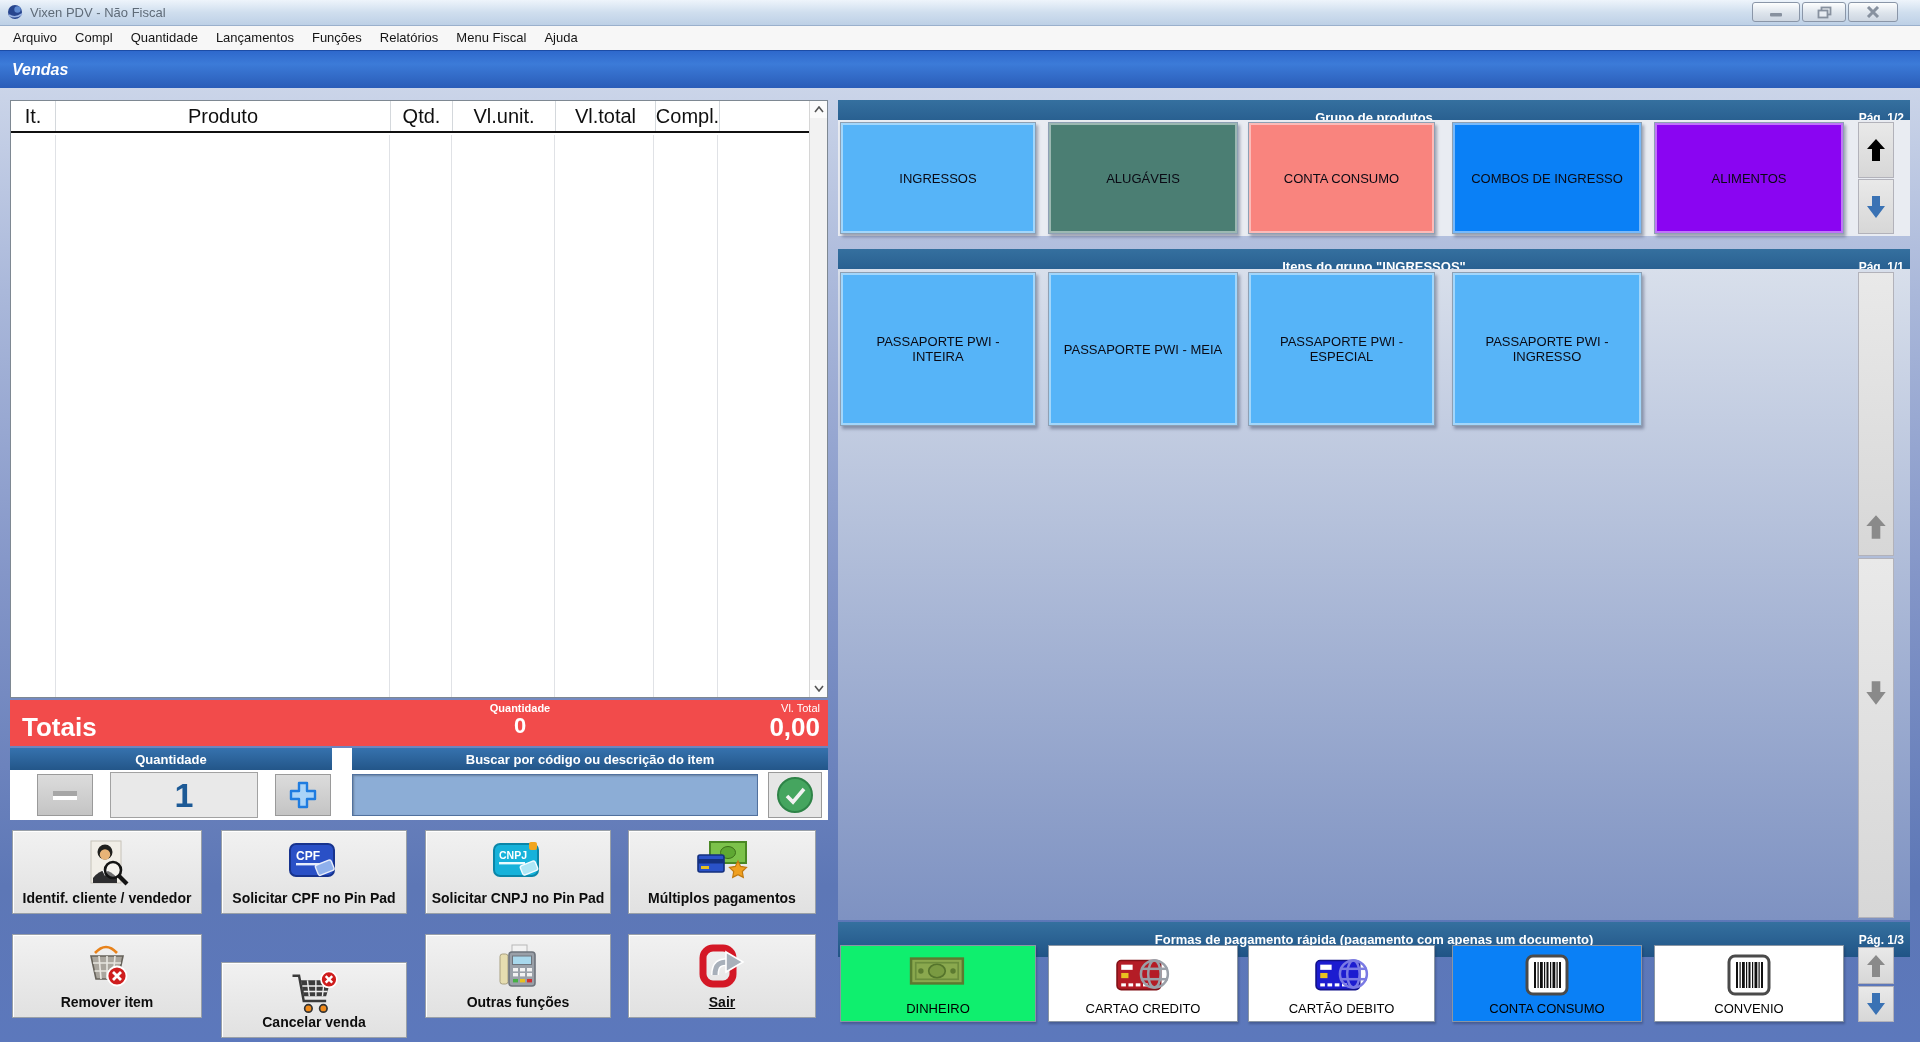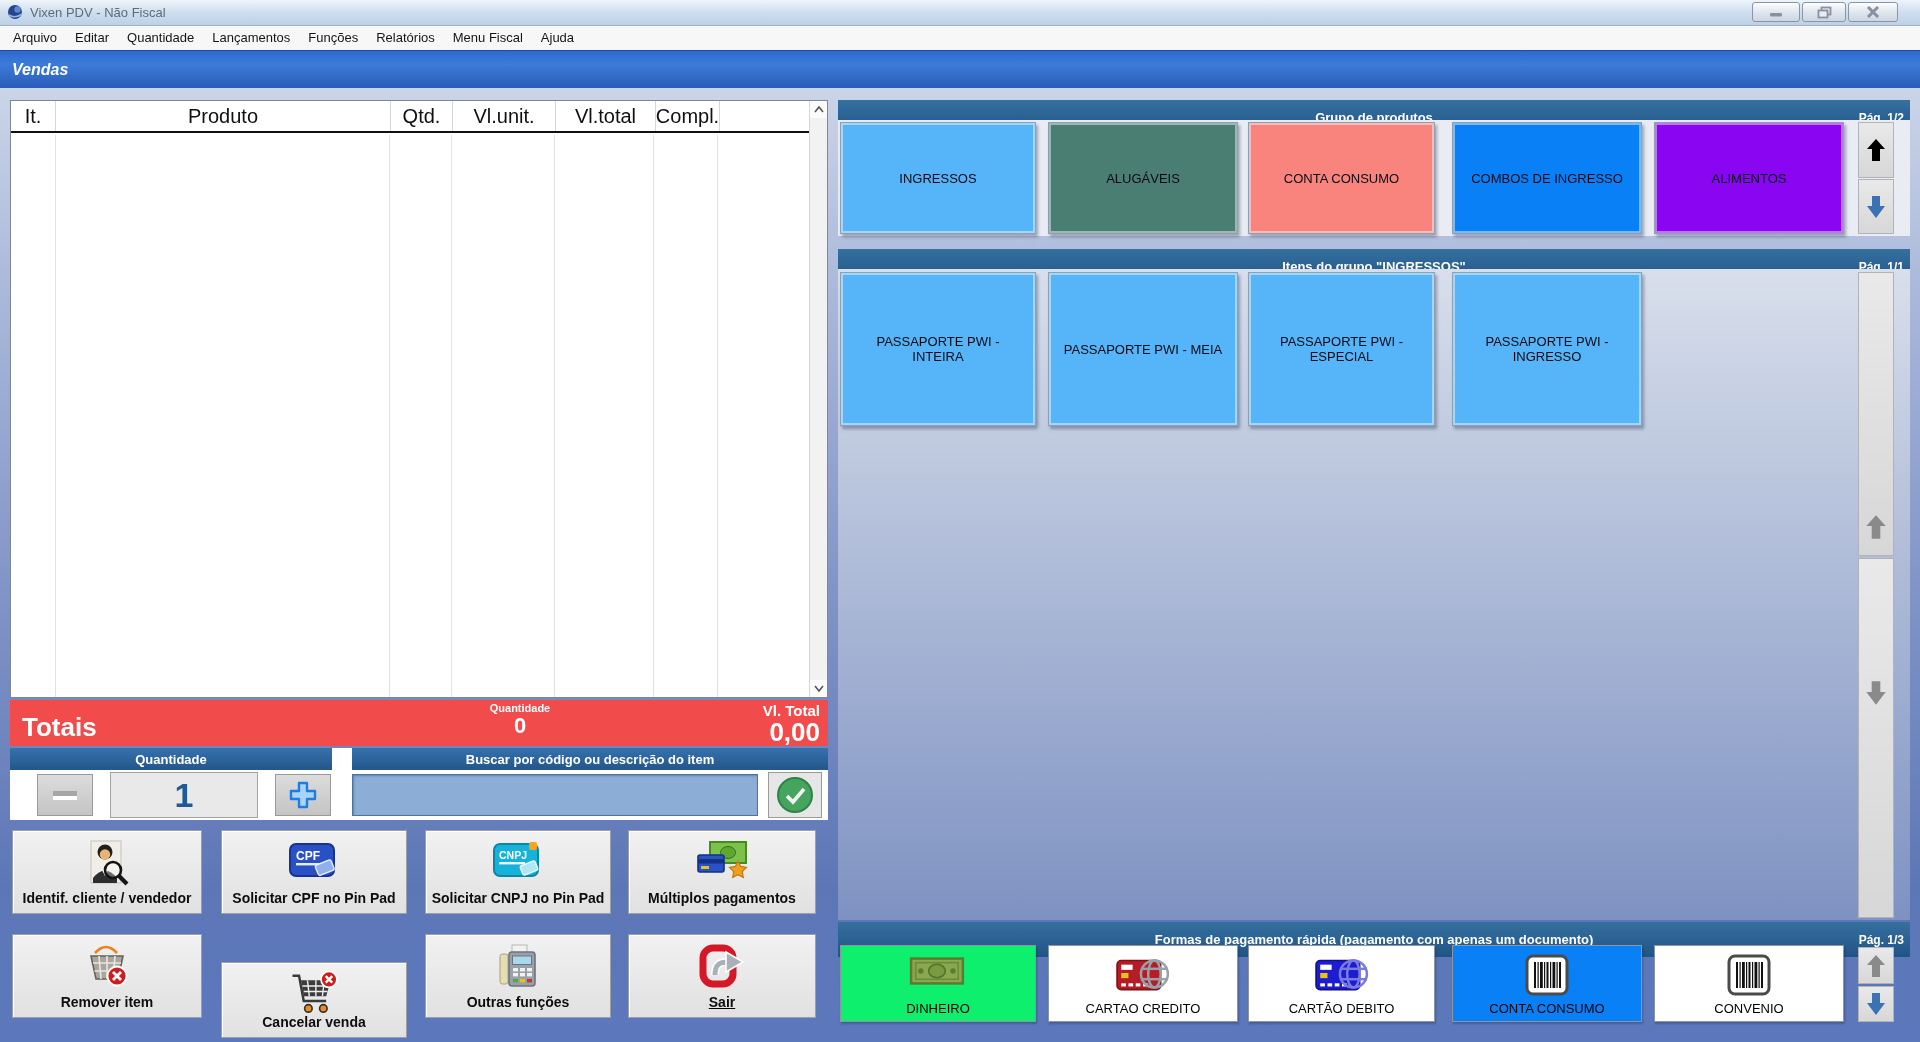--- a/index.html
+++ b/index.html
@@ -38,21 +38,21 @@
   .vscroll{position:absolute;right:0;top:0;bottom:0;width:18px;background:#f2f2f2;border-left:1px solid #d6d6d6;}
   .vsbtn{position:absolute;left:0;width:100%;height:17px;background:#fbfbfb;display:flex;align-items:center;justify-content:center;}
 
   
   .totals{left:10px;top:700px;width:818px;height:46px;background:#f24b4b;color:#fff;}
   .totais-lab{position:absolute;left:12px;bottom:3px;font-size:26px;font-weight:bold;}
   .tqty{position:absolute;left:420px;width:180px;top:2px;text-align:center;}
   .tqty .sm{font-size:11px;font-weight:bold;}
   .tqty .big{font-size:22px;font-weight:bold;line-height:24px;}
   .ttot{position:absolute;right:8px;top:2px;text-align:right;}
-  .ttot .sm{font-size:15px;font-weight:bold;}
+  .ttot .sm{font-size:11px;font-weight:normal;}
   .ttot .big{font-size:26px;font-weight:bold;line-height:26px;}
 
   
   .strip{left:10px;top:748px;width:818px;height:72px;background:#fff;}
   .bluebar{position:absolute;top:0;height:22px;background:linear-gradient(#3672ae,#235689);
     color:#fff;font-size:13px;font-weight:bold;display:flex;align-items:center;justify-content:center;}
   .graybtn{position:absolute;background:linear-gradient(#dcdcdc,#c4c4c4);border:1px solid #9a9a9a;
     display:flex;align-items:center;justify-content:center;}
   .qtyval{position:absolute;background:#e9e9e9;border:1px solid #a2a2a2;display:flex;align-items:center;justify-content:center;
     font-size:34px;font-weight:bold;color:#1d5a96;}
@@ -107,21 +107,21 @@
     </div>
     <div class="winbtn" style="right:22px;width:50px;">
       <svg width="14" height="12">
         <path d="M2 1 L12 11 M12 1 L2 11" stroke="#87919f" stroke-width="3"></path>
       </svg>
     </div>
   </div>
 
   <div class="abs menubar">
     <span class="menuitem">Arquivo</span>
-    <span class="menuitem">Editar</span>
+    <span class="menuitem">Compl</span>
     <span class="menuitem">Quantidade</span>
     <span class="menuitem">Lançamentos</span>
     <span class="menuitem">Funções</span>
     <span class="menuitem">Relatórios</span>
     <span class="menuitem">Menu Fiscal</span>
     <span class="menuitem">Ajuda</span>
   </div>
 
   <div class="abs viewbar">
     <span>Vendas</span>

